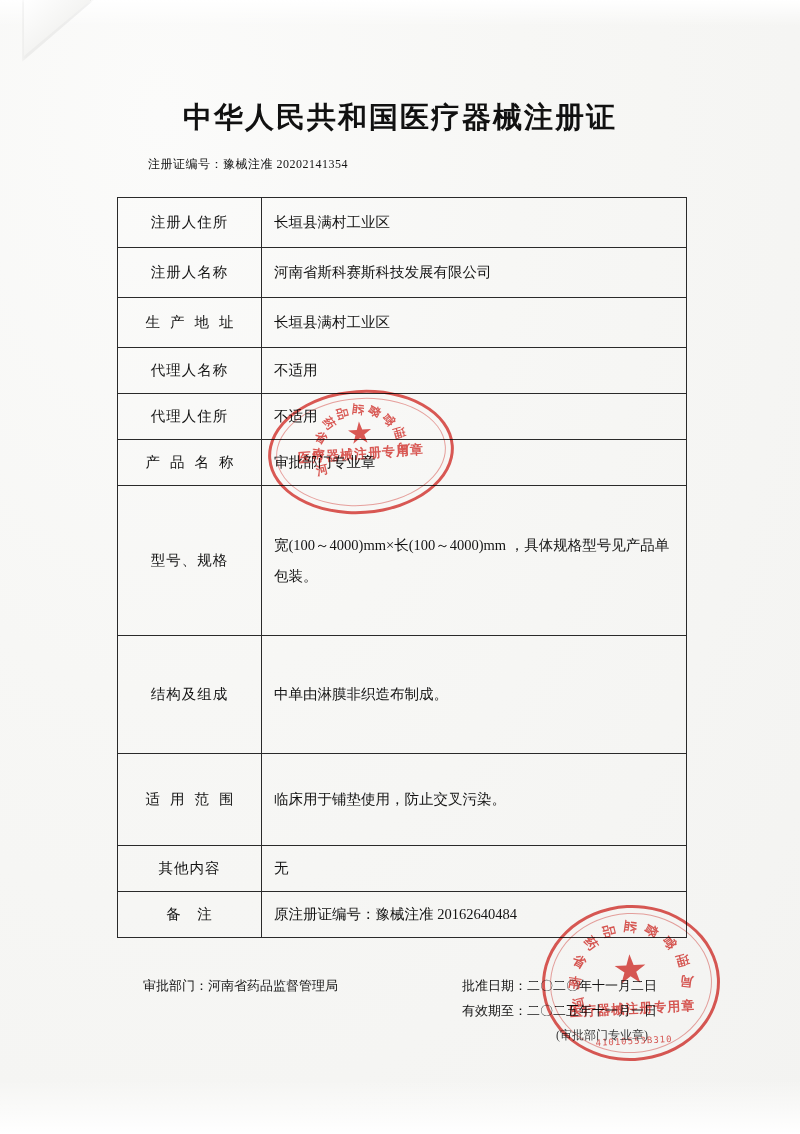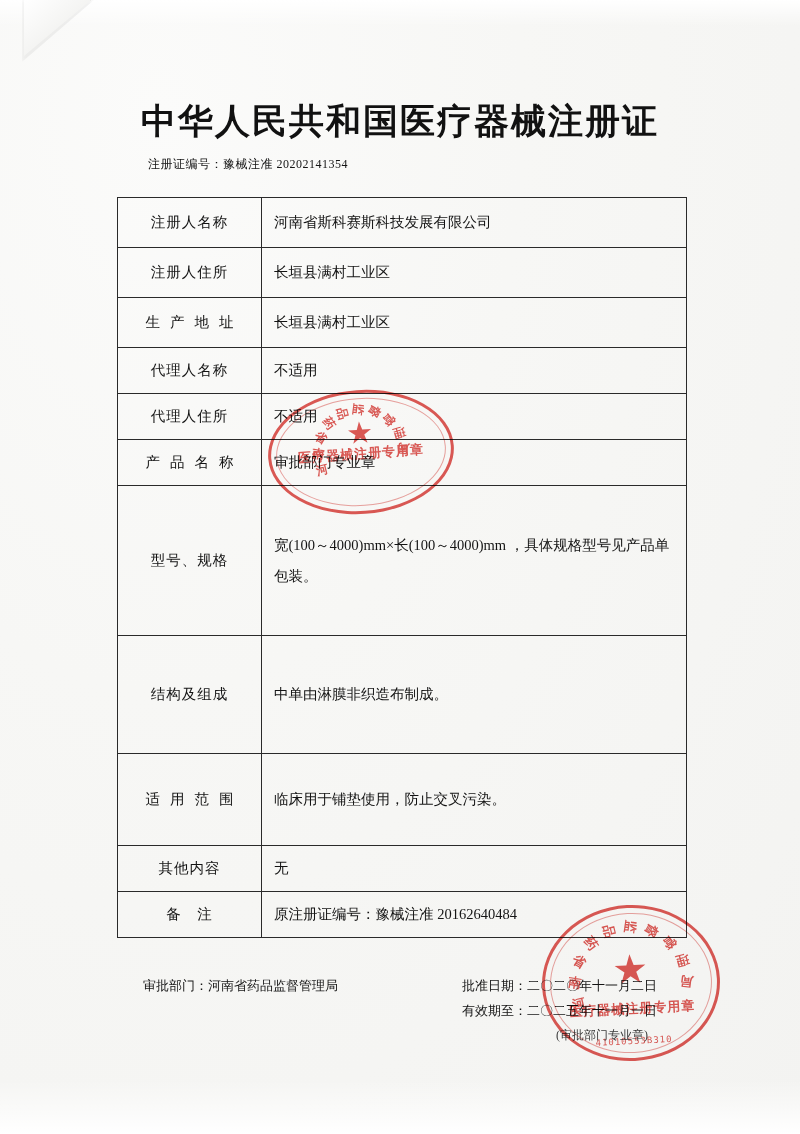--- a/index.html
+++ b/index.html
@@ -55,21 +55,21 @@
     bottom: 0; left: 0; right: 0; height: 54px;
     background: linear-gradient(to top, #ffffff 0%, rgba(255,255,255,0) 100%);
   }
 
   .doc-title {
     position: absolute;
     top: 98px;
     left: 0;
     width: 100%;
     text-align: center;
-    font-size: 35px;
+    font-size: 29px;
     font-weight: bold;
     letter-spacing: 2px;
     font-family: "DejaVu Serif", "Liberation Serif", serif;
     color: #111111;
   }
 
   .cert-no {
     position: absolute;
     top: 156px;
     left: 148px;
@@ -241,26 +241,26 @@
   <div class="fold-shadow"></div>
   <div class="fold"></div>
 
   <div class="doc-title">中华人民共和国医疗器械注册证</div>
 
   <div class="cert-no">注册证编号：豫械注准 20202141354</div>
 
   <table class="cert">
     <tbody>
       <tr class="row-h1">
+        <td class="label">注册人住所</td>
+        <td class="value">长垣县满村工业区</td>
+      </tr>
+      <tr class="row-h1">
         <td class="label">注册人名称</td>
         <td class="value">河南省斯科赛斯科技发展有限公司</td>
-      </tr>
-      <tr class="row-h1">
-        <td class="label">注册人住所</td>
-        <td class="value">长垣县满村工业区</td>
       </tr>
       <tr class="row-h1">
         <td class="label spread">生产地址</td>
         <td class="value">长垣县满村工业区</td>
       </tr>
       <tr class="row-h2">
         <td class="label">代理人名称</td>
         <td class="value">不适用</td>
       </tr>
       <tr class="row-h2">

